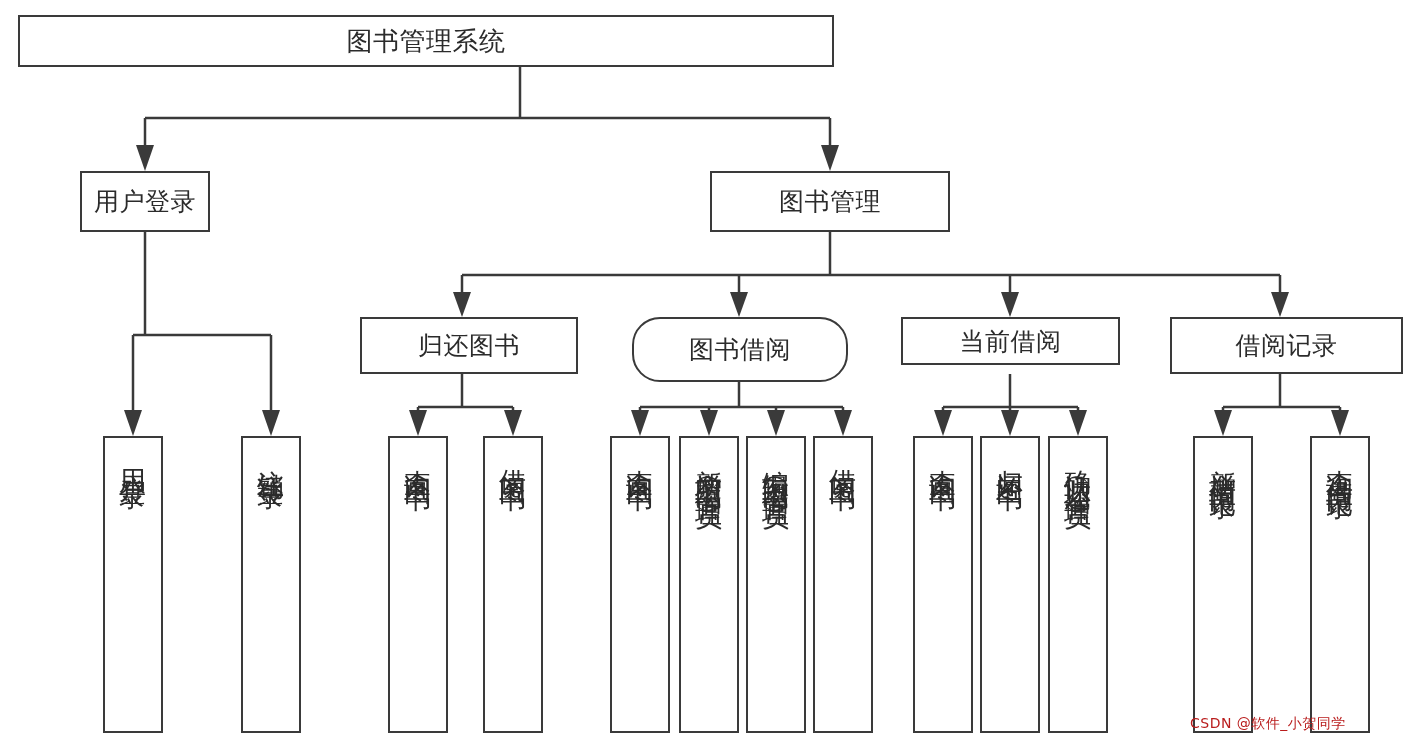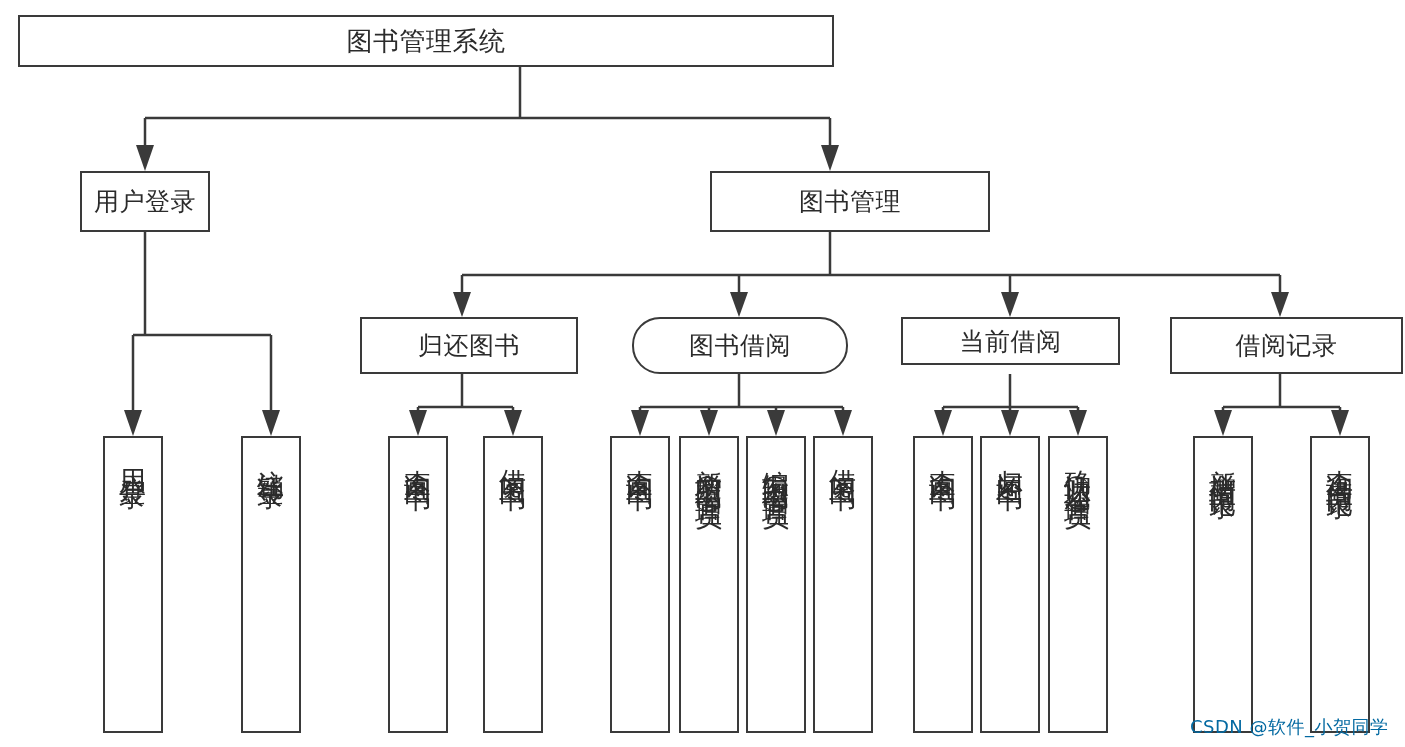--- a/index.html
+++ b/index.html
@@ -43,22 +43,22 @@
   }
   .node.v .label{
     writing-mode:vertical-rl;
     text-orientation:upright;
     font-size:27px;
     line-height:1.0;
     letter-spacing:5px;
   }
   .wm{
     position:absolute;
-    color:#0369a1;
-    font-size:18px;
+    color:#b91c1c;
+    font-size:14px;
     letter-spacing:0.5px;
     white-space:nowrap;
     user-select:none;
   }
   svg.links{
     position:absolute;
     left:0;top:0;
     width:1405px;
     height:747px;
     pointer-events:none;
@@ -140,28 +140,28 @@
     <polygon points="1340,436 1331,410 1349,410"></polygon>
   </svg>
 
   <div class="node h root" style="left:18px;top:15px;width:816px;height:52px;">
     <span class="label">图书管理系统</span>
   </div>
 
   <div class="node h" style="left:80px;top:171px;width:130px;height:61px;">
     <span class="label">用户登录</span>
   </div>
-  <div class="node h" style="left:710px;top:171px;width:280px;height:61px;">
+  <div class="node h" style="left:710px;top:171px;width:240px;height:61px;">
     <span class="label">图书管理</span>
   </div>
 
   <div class="node h" style="left:360px;top:317px;width:218px;height:57px;">
     <span class="label">归还图书</span>
   </div>
-  <div class="node h" style="left:632px;top:317px;width:216px;height:57px;border-radius:28px;">
+  <div class="node h" style="left:632px;top:317px;width:216px;height:65px;border-radius:28px;">
     <span class="label">图书借阅</span>
   </div>
   <div class="node h" style="left:901px;top:317px;width:219px;height:48px;">
     <span class="label">当前借阅</span>
   </div>
   <div class="node h" style="left:1170px;top:317px;width:233px;height:57px;">
     <span class="label">借阅记录</span>
   </div>
 
   <div class="node v" style="left:103px;top:436px;width:60px;height:297px;">

